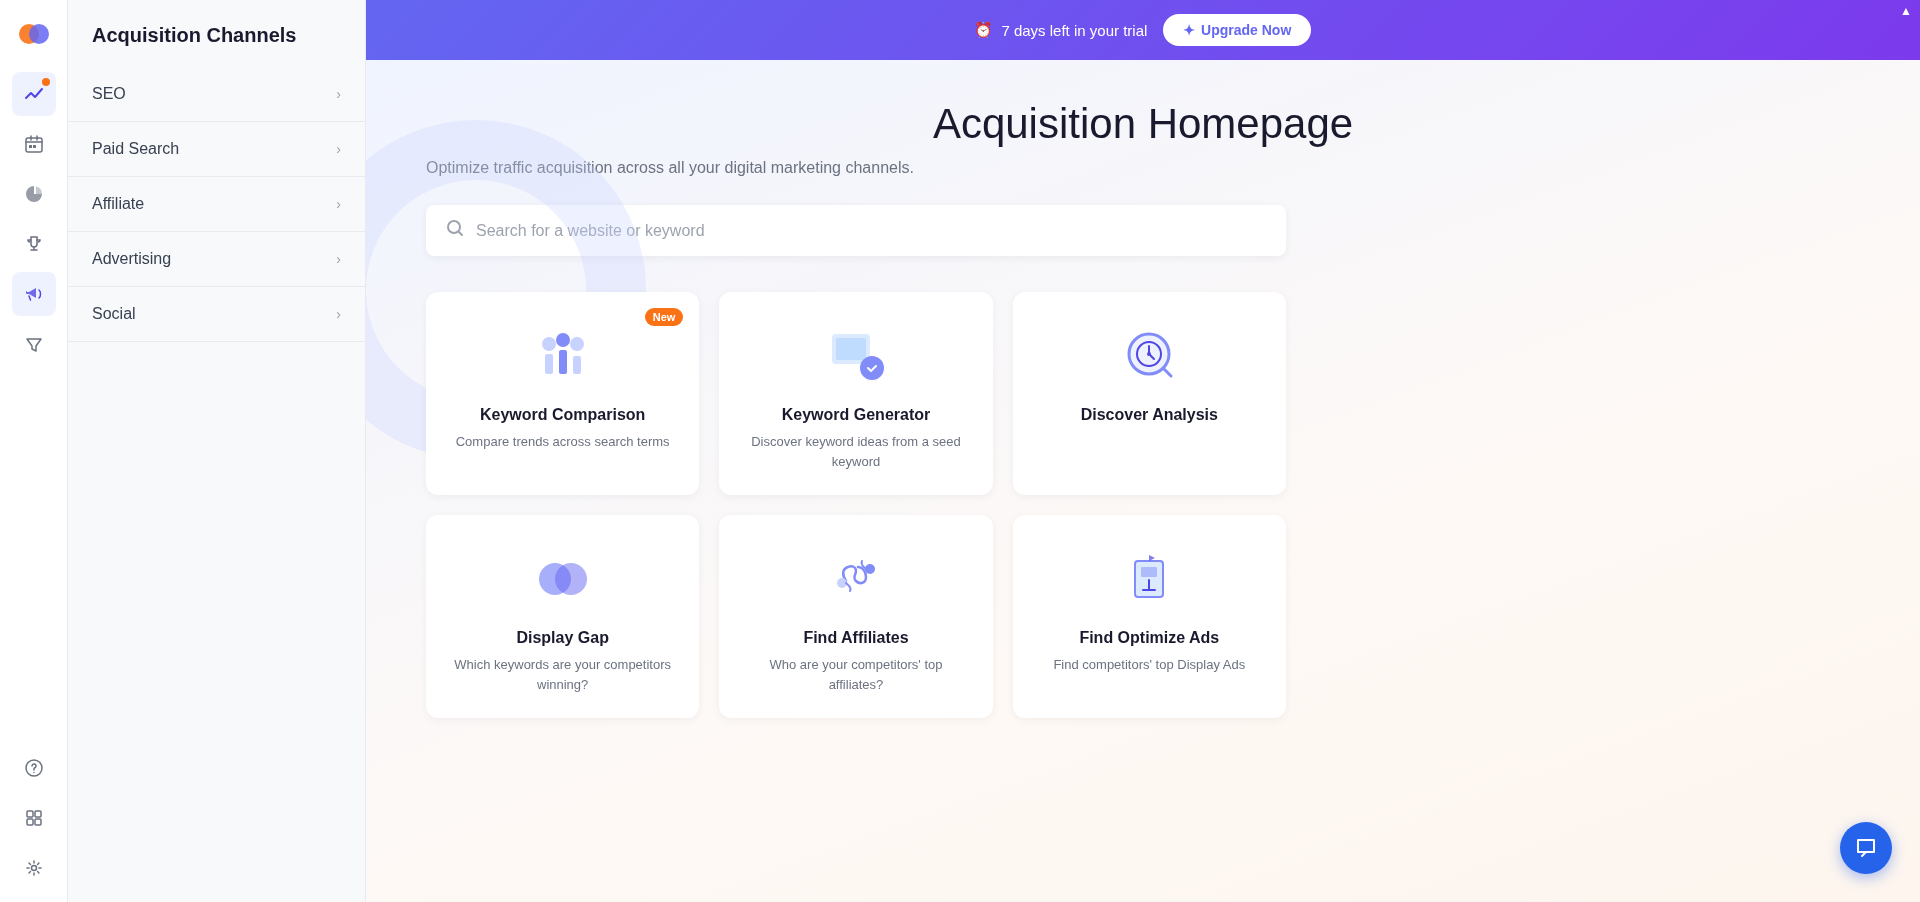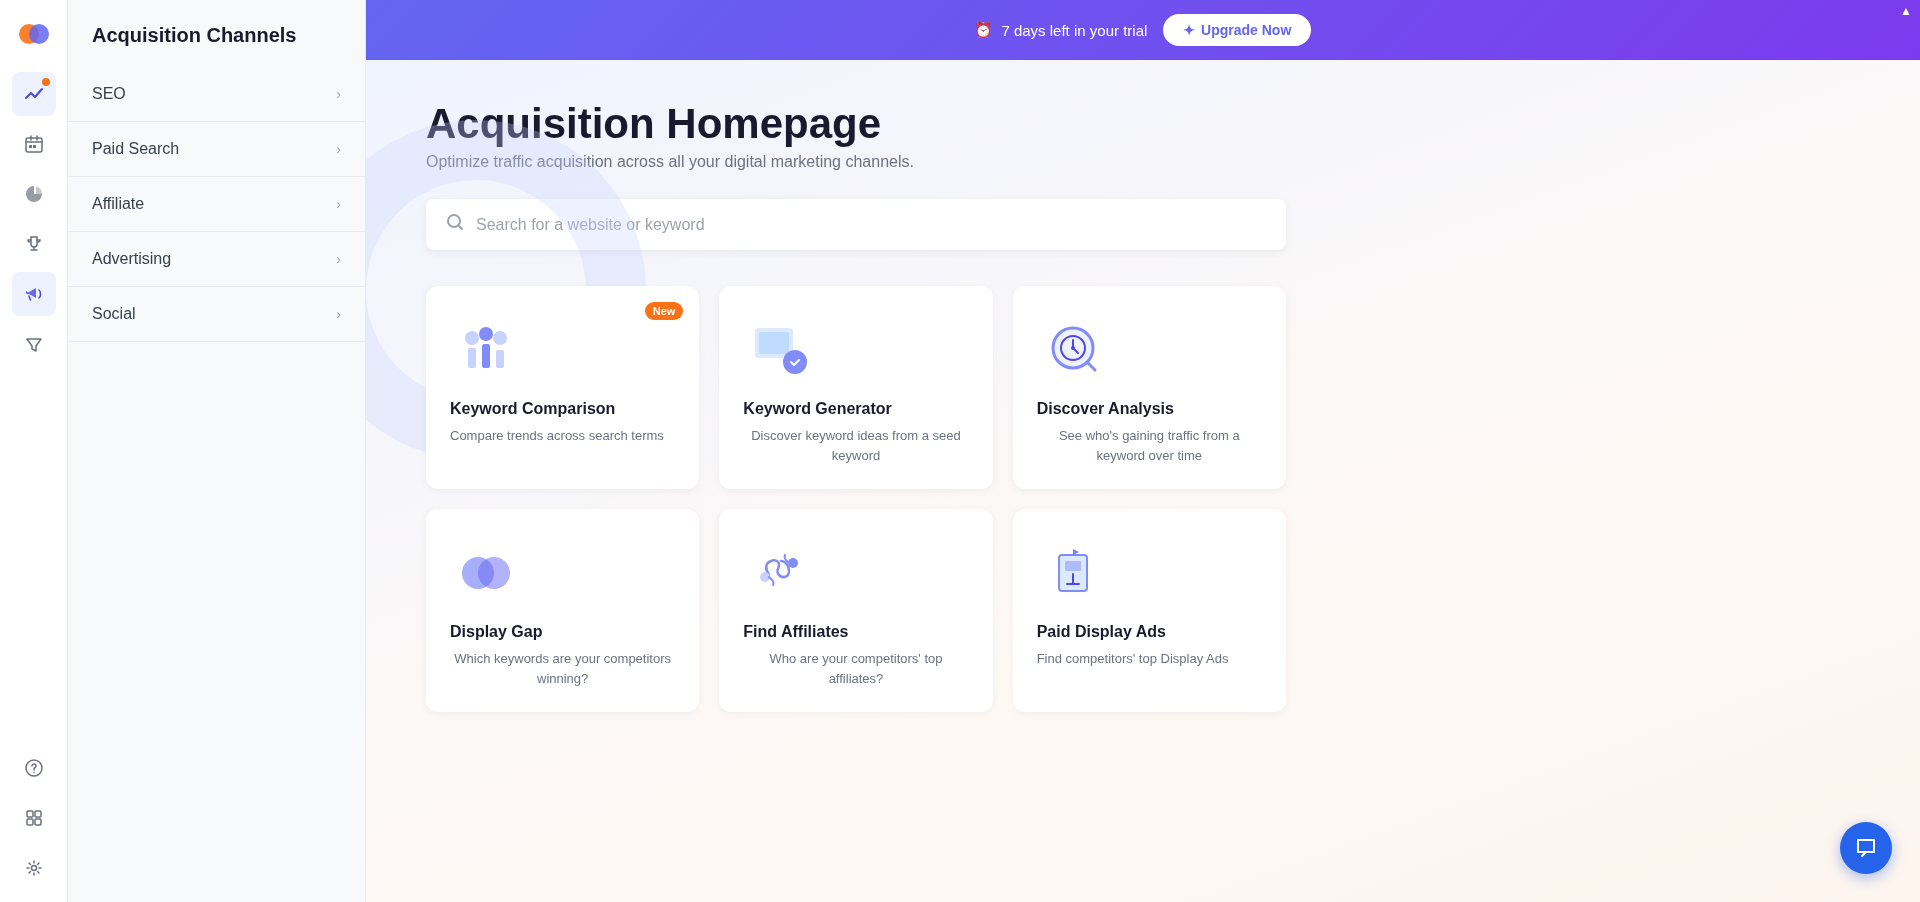--- a/index.html
+++ b/index.html
@@ -134,23 +134,24 @@
       left: -60px;
       top: 60px;
       width: 220px;
       height: 220px;
       border-radius: 50%;
       border: 60px solid rgba(200, 210, 255, 0.3);
     }
 
     .page-title {
       font-size: 42px;
-      font-weight: 700;
+      font-weight: 400;
       color: #1a1a2e;
-      margin-bottom: 5px;
+      margin-bottom: 11px;
+      text-align: center;
     }
     .page-subtitle {
       font-size: 16px;
       color: #6b7280;
       margin-bottom: 28px;
     }
 
     
     .search-bar {
       display: flex;
@@ -179,21 +180,21 @@
       grid-template-columns: repeat(3, 1fr);
       gap: 20px;
       max-width: 860px;
     }
     .card {
       background: #fff;
       border-radius: 12px;
       padding: 28px 24px 24px;
       display: flex;
       flex-direction: column;
-      align-items: flex-start;
+      align-items: center;
       text-align: center;
       cursor: pointer;
       transition: box-shadow 0.2s;
       box-shadow: 0 2px 8px rgba(0,0,0,0.05);
       position: relative;
     }
     .card .card-icon {
       width: 72px;
       height: 72px;
       display: flex;
@@ -420,21 +421,20 @@
         <div class="card-icon">
           <svg width="68" height="68" viewBox="0 0 68 68" fill="none">
             <circle cx="34" cy="32" r="20" stroke="#818cf8" stroke-width="3" fill="#eef2ff"></circle>
             <circle cx="34" cy="32" r="12" stroke="#4f46e5" stroke-width="2" fill="none"></circle>
             <path d="M34 24v8l5 5" stroke="#4f46e5" stroke-width="2" stroke-linecap="round" stroke-linejoin="round"></path>
             <path d="M48 46l8 8" stroke="#818cf8" stroke-width="3" stroke-linecap="round"></path>
             <circle cx="34" cy="32" r="2" fill="#4f46e5"></circle>
           </svg>
         </div>
         <div class="card-title">Discover Analysis</div>
-        <div class="card-desc">See who's gaining traffic from a keyword over time</div>
       </div>
 
       <div class="card">
         <div class="card-icon">
           <svg width="68" height="68" viewBox="0 0 68 68" fill="none">
             <circle cx="26" cy="34" r="16" fill="#818cf8" opacity="0.7"></circle>
             <circle cx="42" cy="34" r="16" fill="#6366f1" opacity="0.5"></circle>
           </svg>
         </div>
         <div class="card-title">Display Gap</div>
@@ -457,21 +457,21 @@
 
       <div class="card">
         <div class="card-icon">
           <svg width="68" height="68" viewBox="0 0 68 68" fill="none">
             <rect x="20" y="16" width="28" height="36" rx="3" fill="#dbeafe" stroke="#818cf8" stroke-width="2"></rect>
             <rect x="26" y="22" width="16" height="10" rx="1" fill="#818cf8" opacity="0.5"></rect>
             <path d="M34 35v10M28 45h12" stroke="#4f46e5" stroke-width="2" stroke-linecap="round"></path>
             <path d="M34 16 L34 10 L40 13z" fill="#4f46e5" opacity="0.7"></path>
           </svg>
         </div>
-        <div class="card-title">Paid Display Ads</div>
+        <div class="card-title">Find Optimize Ads</div>
         <div class="card-desc">Find competitors' top Display Ads</div>
       </div>
 
     </div>
   </div>
 </div>
 
 <div class="chat-btn">
   <svg width="24" height="24" viewBox="0 0 24 24" fill="none">
     <path d="M4 4h16v12H4z" rx="2" stroke="#fff" stroke-width="2" stroke-linejoin="round"></path>

